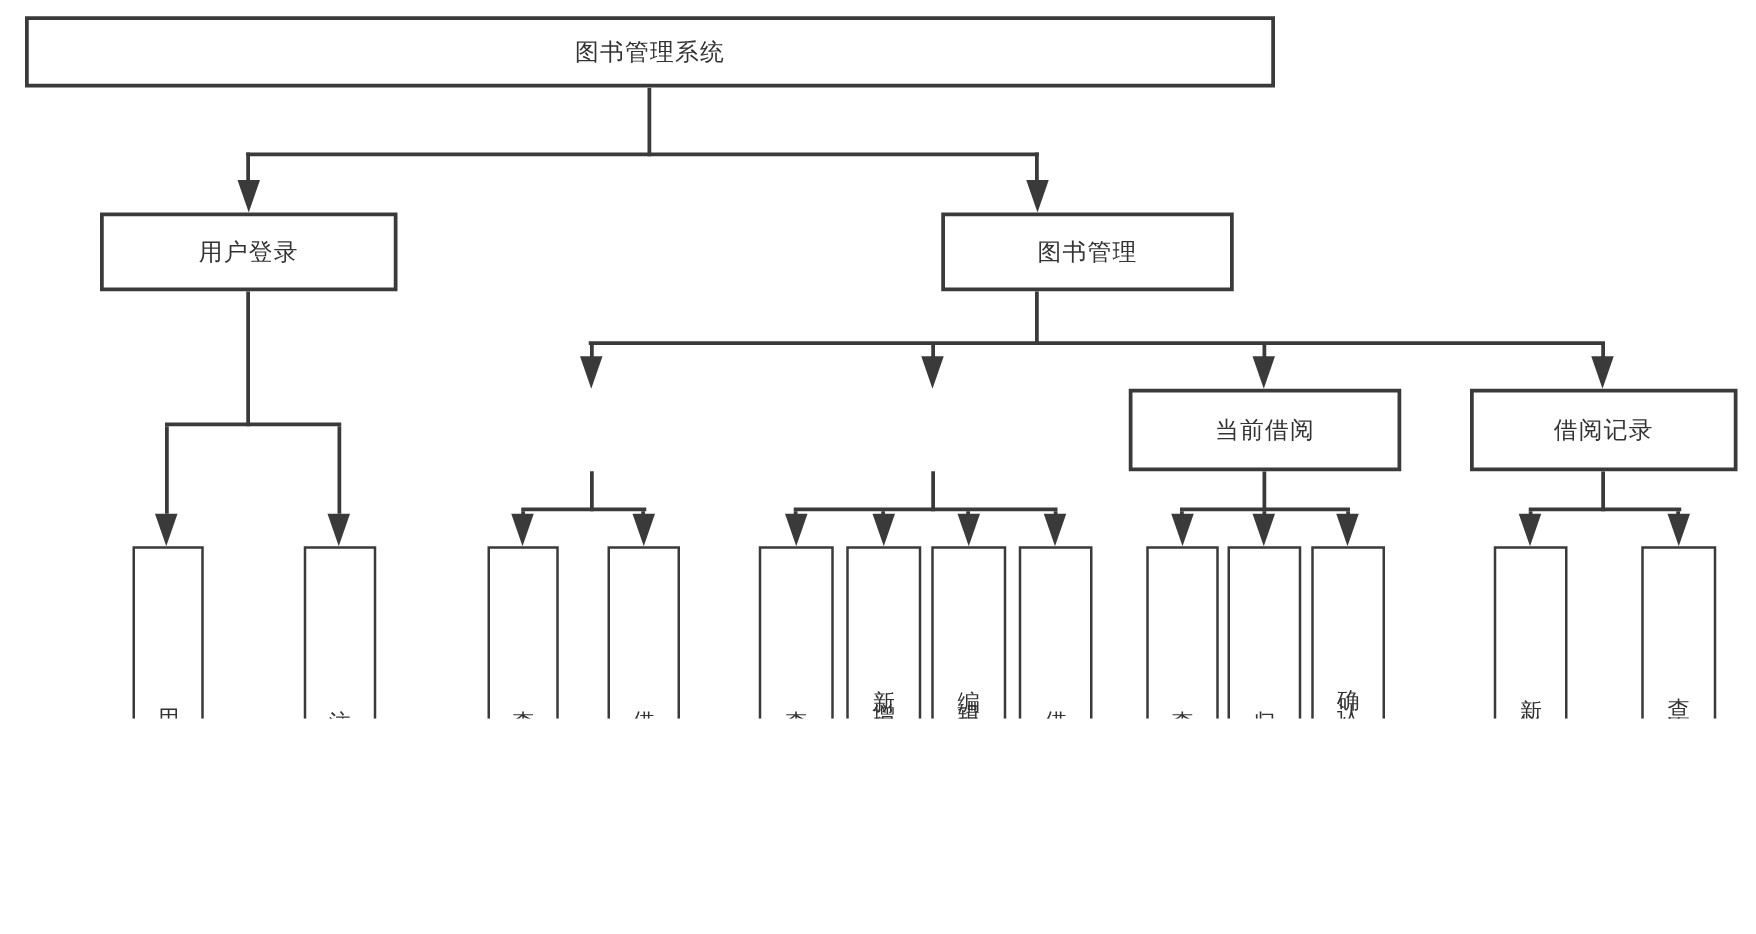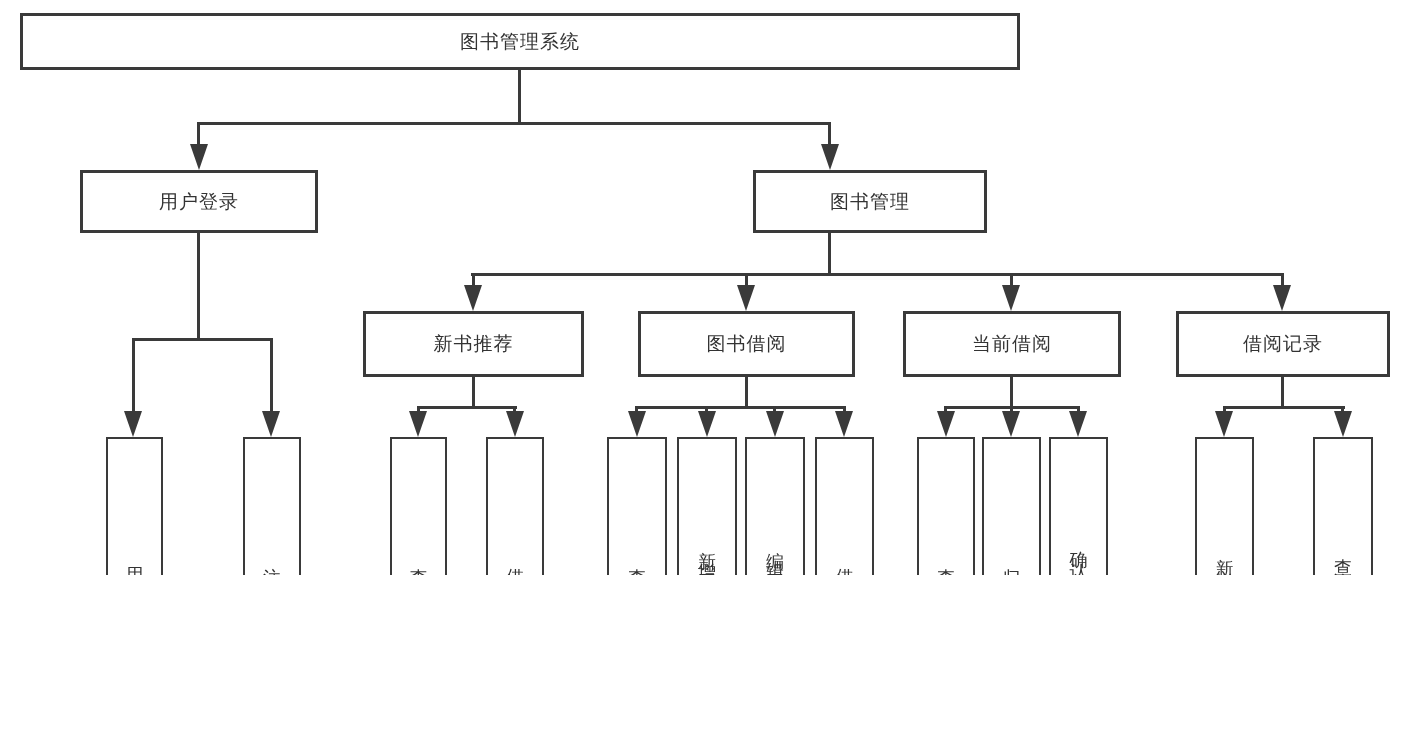--- a/index.html
+++ b/index.html
@@ -95,22 +95,20 @@
   <div class="hl" style="left:471px;top:273px;width:813px;"></div>
   <div class="vl" style="left:472px;top:276px;height:10px;"></div>
   <div class="ar" style="left:464px;top:285px;"></div>
   <div class="vl" style="left:745px;top:276px;height:10px;"></div>
   <div class="ar" style="left:737px;top:285px;"></div>
   <div class="vl" style="left:1010px;top:276px;height:10px;"></div>
   <div class="ar" style="left:1002px;top:285px;"></div>
   <div class="vl" style="left:1281px;top:276px;height:10px;"></div>
   <div class="ar" style="left:1273px;top:285px;"></div>
 
-  <div class="box" style="left:363px;top:311px;width:221px;height:66px;">新书推荐</div>
-  <div class="box" style="left:638px;top:311px;width:217px;height:66px;">图书借阅</div>
   <div class="box" style="left:903px;top:311px;width:218px;height:66px;">当前借阅</div>
   <div class="box" style="left:1176px;top:311px;width:214px;height:66px;">借阅记录</div>
 
   <div class="vl" style="left:472px;top:377px;height:32px;"></div>
   <div class="hl" style="left:417px;top:406px;width:100px;"></div>
   <div class="vl" style="left:417px;top:409px;height:4px;"></div>
   <div class="ar" style="left:409px;top:411px;"></div>
   <div class="vl" style="left:513px;top:409px;height:4px;"></div>
   <div class="ar" style="left:506px;top:411px;"></div>
 

